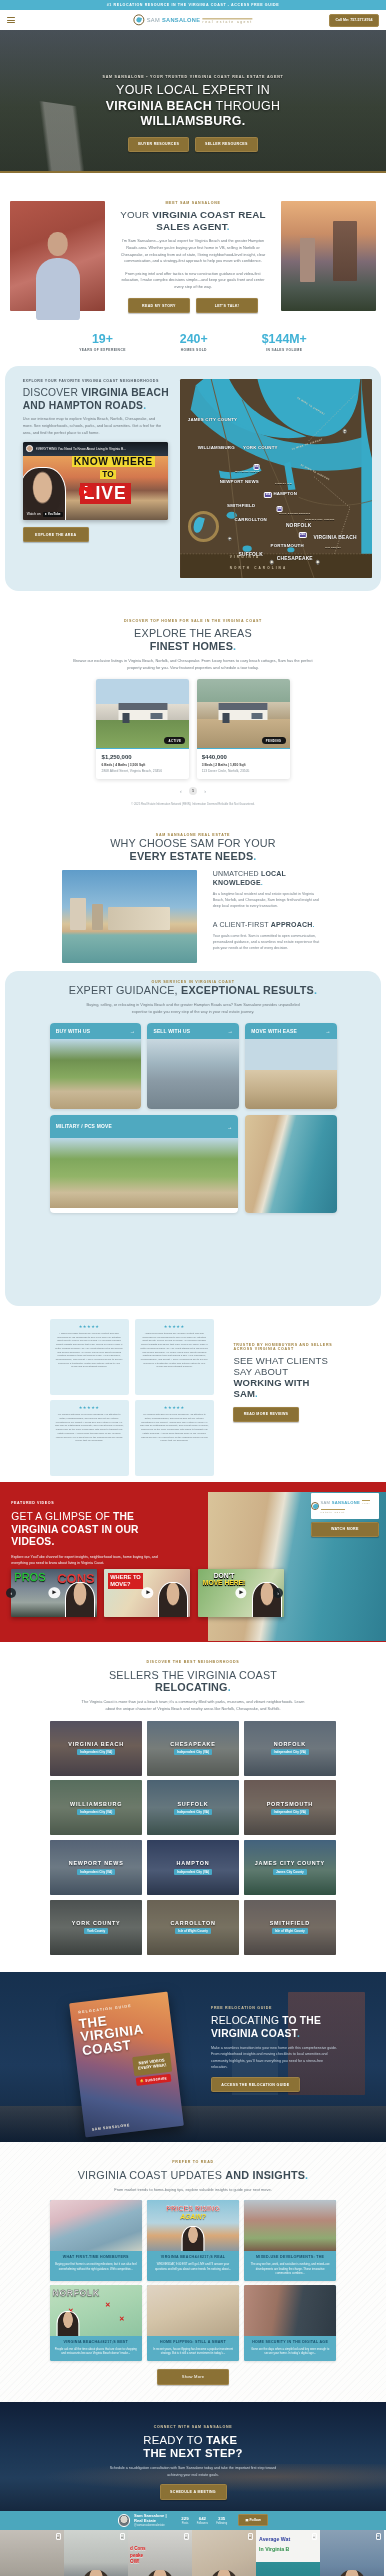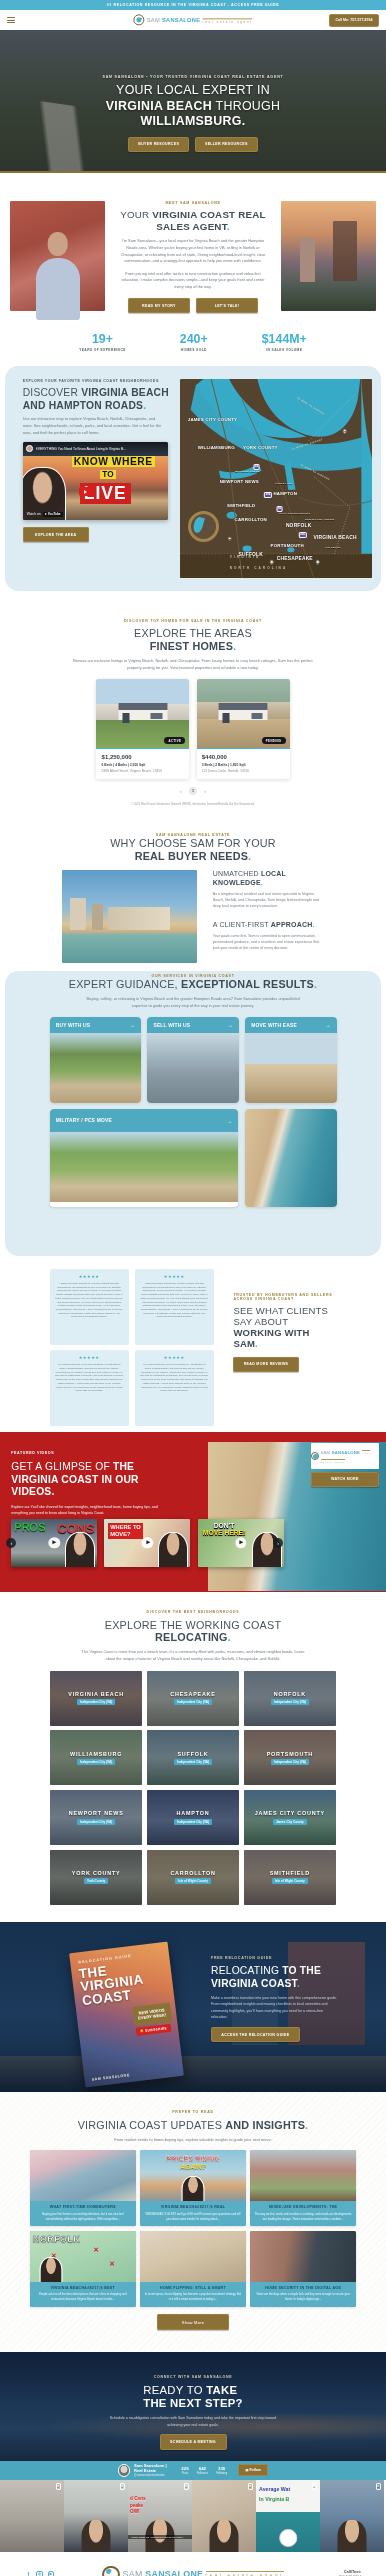--- a/index.html
+++ b/index.html
@@ -132,21 +132,21 @@
   .why-img u{position:absolute;left:22%;top:36%;width:11.3px;height:28%;background:#b8a88e;border-radius:1px}
   .why-img em{position:absolute;left:34%;top:40%;width:62px;height:24%;background:linear-gradient(90deg,#cfc3ab,#e4dac4);border-radius:1px}
   .why-right{width:111px}
   .wfeat{margin-bottom:11.3px}
   .wfeat .t{font-size:7px;line-height:1.25;font-weight:300;color:#46545e;letter-spacing:0.2px}
   .wfeat .t b{font-weight:800;color:#3d4c56}
   .wfeat .x{font-size:3.6px;line-height:1.7;color:#78828a;margin-top:3.6px}
 
   
   .svc-wrap{background:#fff;padding:5.2px}
-  .svc-panel{height:285px;padding-top:3px}
+  .svc-panel{height:335px;padding-top:9px}
   .svc-panel .para{width:227px;margin:5.2px auto 0}
   .svc-grid{width:287px;margin:7.2px auto 0}
   .svc-row{display:flex;gap:6.2px;margin-bottom:6.2px}
   .svc-card{border-radius:4.1px;overflow:hidden;box-shadow:0 1px 3.1px rgba(0,0,0,.12);cursor:pointer;background:#fff}
   .svc-head{background:#4fa9c0;color:#fff;display:flex;align-items:center;justify-content:space-between;padding:0 6.2px;height:16.5px}
   .svc-head .tt{font-size:4.9px;font-weight:800;letter-spacing:0.2px}
   .svc-head .ar{font-size:5.2px}
   .svc-img{height:70px}
   .svc-c1{width:92px}.svc-c2{width:92px}.svc-c3{width:92px}
   .i-buy{background:linear-gradient(180deg,#bcd8e8 0%,#6f9150 30%,#87aa60 55%,#c9b896 75%,#b5a07a 100%)}
@@ -239,21 +239,21 @@
   .reloc-right .eyebrow{text-align:left;color:#d8c9a3}
   .reloc-h{font-size:10.3px;line-height:1.2;font-weight:300;color:#fff;margin-top:5.7px;letter-spacing:0.2px}
   .reloc-h b{font-weight:800}
   .reloc-p{font-size:3.6px;line-height:1.75;color:#c6d2dd;margin-top:5.2px}
   .reloc-right .btn-gold{margin-top:6.7px}
 
   
   .blog{height:260px;padding-top:18.5px;background:#fdfdfc;background-image:repeating-linear-gradient(135deg,rgba(120,130,140,.04) 0 1px,transparent 1px 4.6px)}
   .blog .h2{margin-top:4.6px}
   .blog .para{margin-top:5.2px}
-  .bgrid{width:326px;margin:7.2px auto 0;display:grid;grid-template-columns:repeat(3,1fr);gap:4.6px}
+  .bgrid{width:287px;margin:7.2px auto 0;display:grid;grid-template-columns:repeat(3,1fr);gap:4.6px}
   .bcard{background:#58aec5;border-radius:1.5px;overflow:hidden;cursor:pointer;box-shadow:0 1px 2.6px rgba(0,0,0,.12)}
   .bimg{height:51px;position:relative;overflow:hidden}
   .bi0{background:linear-gradient(160deg,#e8cfd4 0%,#d9b8c0 28%,#8fb3c4 50%,#7fa3b5 75%,#c9cfc4 100%)}
   .bi1{background:linear-gradient(180deg,#8ac4d9 0%,#b5d4e0 45%,#d9a878 70%,#8a98a0 100%)}
   .bi2{background:linear-gradient(180deg,#b8c4cc 0%,#b5897a 40%,#8faa72 75%,#7a5d4a 100%)}
   .bi3{background:linear-gradient(160deg,#bfe0c0 0%,#a8d4b0 50%,#8fc4a0 100%)}
   .bi4{background:linear-gradient(160deg,#e0d4c4 0%,#d4c4a8 45%,#b5a488 100%)}
   .bi5{background:linear-gradient(100deg,#b5897a 0%,#9a7262 35%,#3e4a54 60%,#2e3a44 100%)}
   .btxt-red{position:absolute;left:0;right:0;top:4.1px;text-align:center;color:#d41c1c;font-size:7.2px;font-weight:800;-webkit-text-stroke:0.3px #fff;text-shadow:0 0.5px 1px rgba(0,0,0,.4)}
   .btxt-yel{position:absolute;left:0;right:0;top:12.4px;text-align:center;color:#ffdf2b;font-size:6.7px;font-weight:800;font-style:italic;text-shadow:0 0.5px 1px rgba(0,0,0,.5)}
@@ -512,21 +512,21 @@
     <div class="pager">
       <span class="pg-arrow">‹</span>
       <span class="pg-num">1</span>
       <span class="pg-arrow">›</span>
     </div>
     <div class="disclaimer">© 2025 Real Estate Information Network (REIN). Information Deemed Reliable But Not Guaranteed.</div>
   </section>
 
   <section class="why">
     <div class="eyebrow">SAM SANSALONE REAL ESTATE</div>
-    <h2 class="h2"><span>WHY CHOOSE SAM FOR YOUR</span><br><b>REAL BUYER NEEDS</b><span class="dot">.</span></h2>
+    <h2 class="h2"><span>WHY CHOOSE SAM FOR YOUR</span><br><b>EVERY ESTATE NEEDS</b><span class="dot">.</span></h2>
     <div class="why-flex">
       <div class="why-img">
           <i></i>
           <u></u>
           <em></em>
         </div>
       <div class="why-right">
         <div class="wfeat">
           <div class="t"><span>UNMATCHED </span><b>LOCAL KNOWLEDGE</b><span class="dot">.</span></div>
           <div class="x">As a longtime local resident and real estate specialist in Virginia Beach, Norfolk, and Chesapeake, Sam brings firsthand insight and deep local expertise to every transaction.</div>
@@ -645,21 +645,21 @@
         <span class="vface"></span>
         <span class="vplay"></span>
       </div>
     </div>
     <span class="vnav vprev">‹</span>
     <span class="vnav vnext">›</span>
   </section>
 
   <section class="comms">
     <div class="eyebrow">DISCOVER THE BEST NEIGHBORHOODS</div>
-    <h2 class="h2"><span>EXPLORE THE WORKING COAST</span><br><b>RELOCATING</b><span class="dot">.</span></h2>
+    <h2 class="h2"><span>SELLERS THE VIRGINIA COAST</span><br><b>RELOCATING</b><span class="dot">.</span></h2>
     <p class="para">The Virginia Coast is more than just a beach town; it's a community filled with parks, museums, and vibrant neighborhoods. Learn about the unique character of Virginia Beach and nearby areas like Norfolk, Chesapeake, and Suffolk.</p>
     <div class="cgrid">
       <div class="ccard cc0">
           <span class="cname">VIRGINIA BEACH</span>
           <span class="ctag">Independent City (VA)</span>
         </div>
       <div class="ccard cc1">
           <span class="cname">CHESAPEAKE</span>
           <span class="ctag">Independent City (VA)</span>
         </div>

